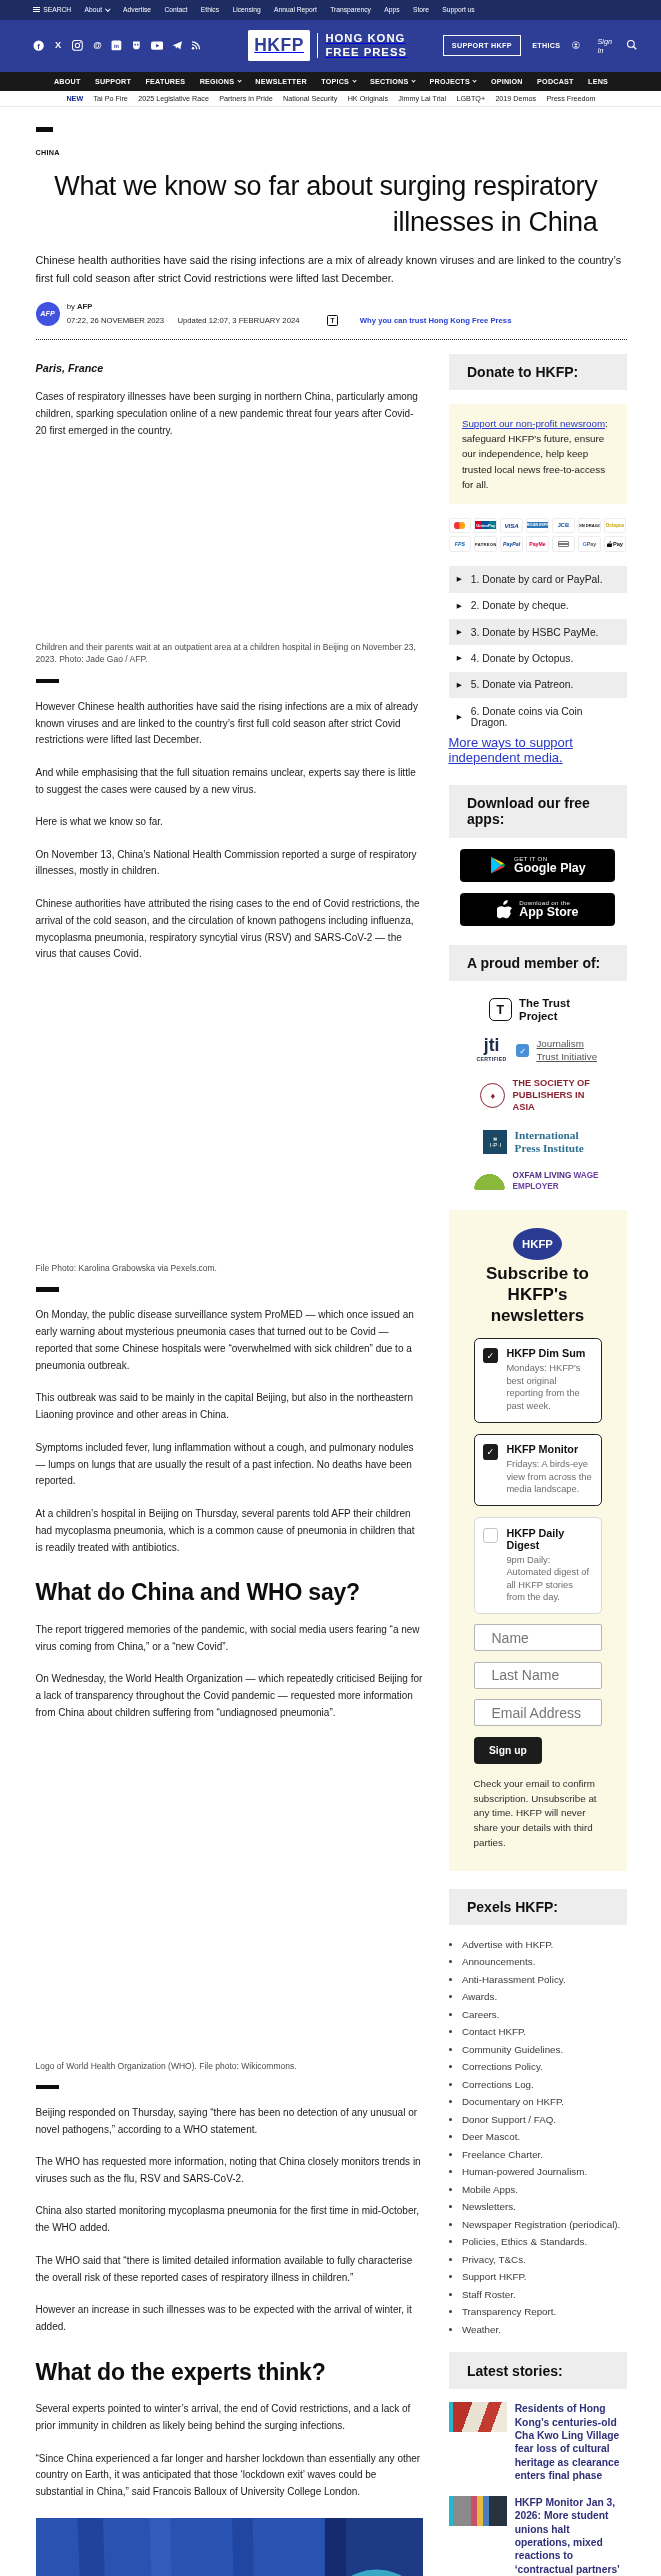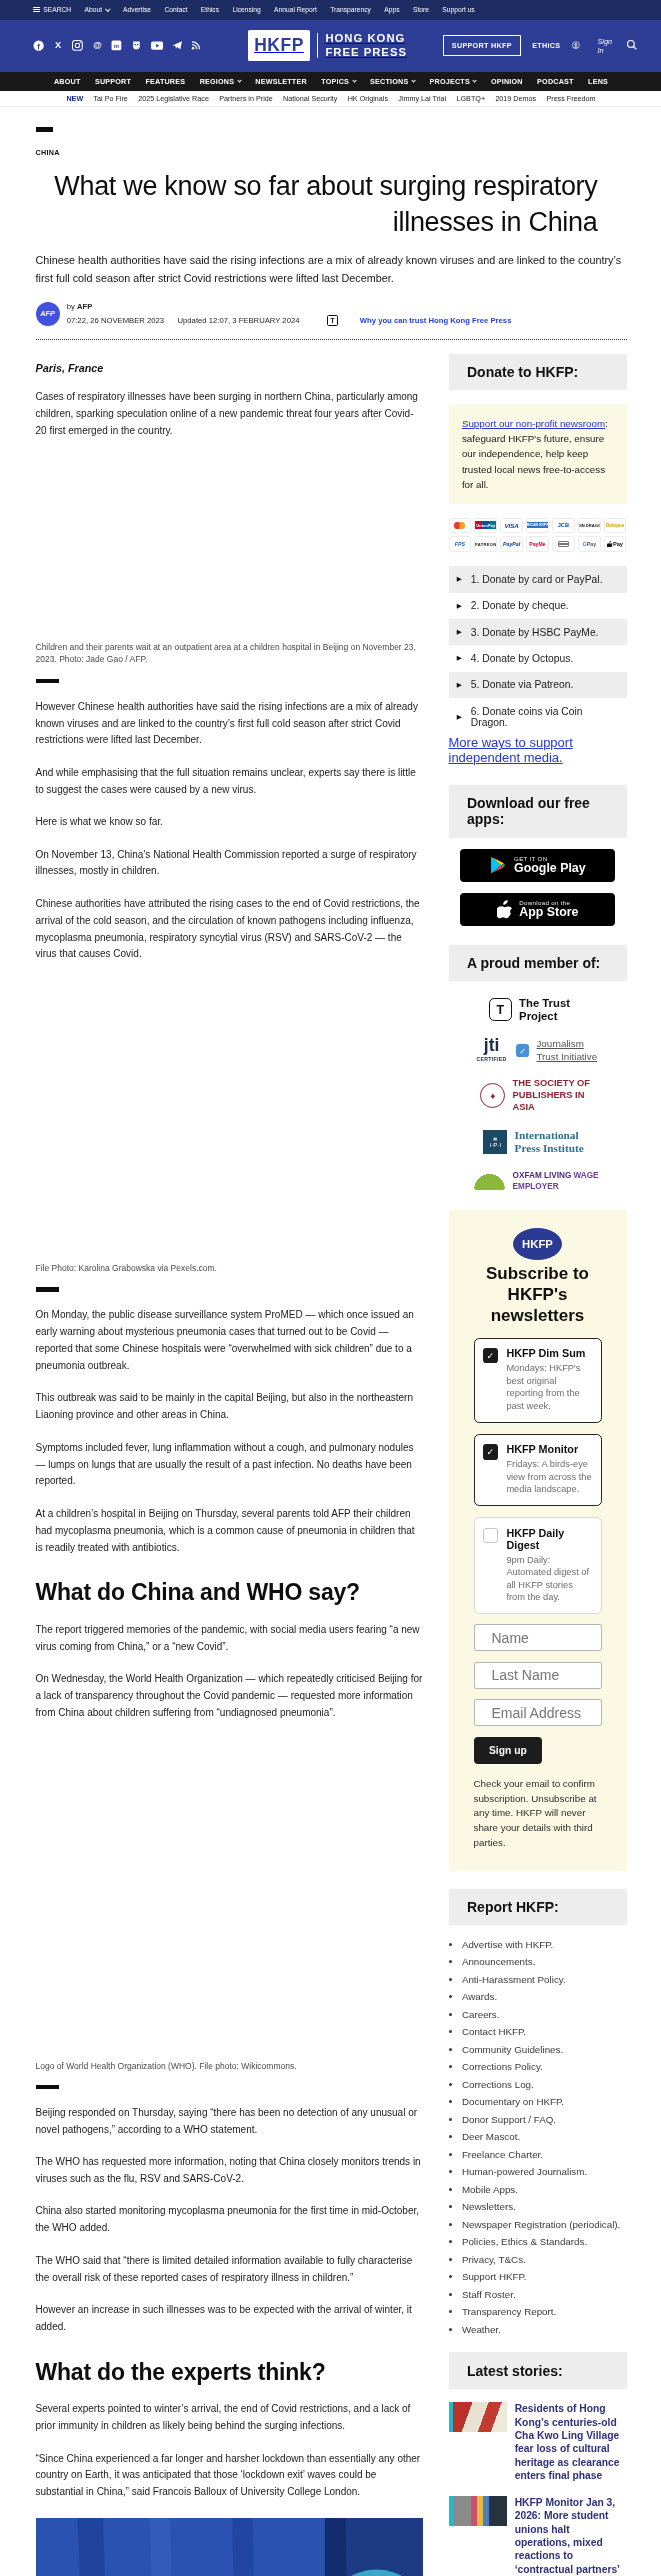--- a/index.html
+++ b/index.html
@@ -572,21 +572,21 @@
             <span><b>HKFP Daily Digest</b><p>9pm Daily: Automated digest of all HKFP stories from the day.</p></span>
           </div>
 
           <input class="nlinput" type="text" placeholder="Name" style="">
           <input class="nlinput" type="text" placeholder="Last Name" style="">
           <input class="nlinput" type="text" placeholder="Email Address" style="">
           <button class="signup">Sign up</button>
           <p class="nldisc">Check your email to confirm subscription. Unsubscribe at any time. HKFP will never share your details with third parties.</p>
         </div>
 
-        <div class="shead" style="margin-top:17.5px;">Report HKFP:</div>
+        <div class="shead" style="margin-top:17.5px;">Pexels HKFP:</div>
         <ul class="aboutlist">
           <li><a href="#">Advertise with HKFP.</a></li>
           <li><a href="#">Announcements.</a></li>
           <li><a href="#">Anti-Harassment Policy.</a></li>
           <li><a href="#">Awards.</a></li>
           <li><a href="#">Careers.</a></li>
           <li><a href="#">Contact HKFP.</a></li>
           <li><a href="#">Community Guidelines.</a></li>
           <li><a href="#">Corrections Policy.</a></li>
           <li><a href="#">Corrections Log.</a></li>

